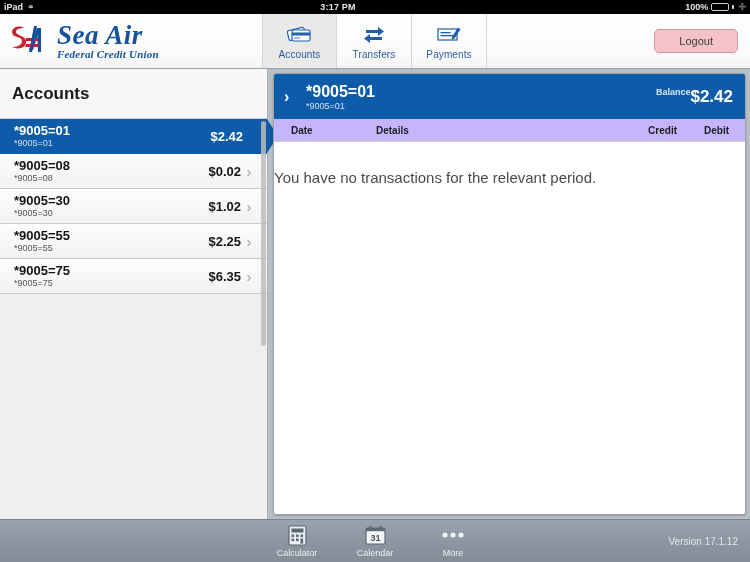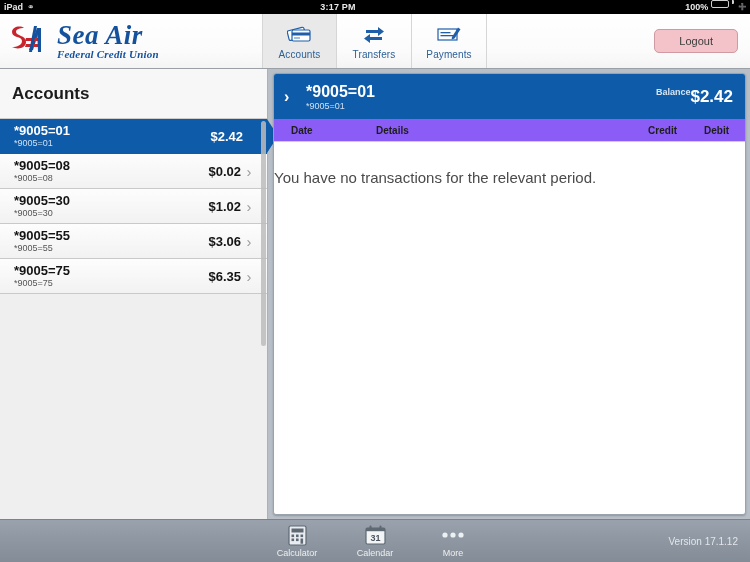--- a/index.html
+++ b/index.html
@@ -13,21 +13,21 @@
 
   
   .statusbar {
     position: absolute; top: 0; left: 0; width: 750px; height: 14px;
     background: #000; color: #e8e8e8;
     font-size: 9px; line-height: 14px;
     display: flex; align-items: center;
   }
   .sb-left { position: absolute; left: 4px; display: flex; align-items: center; gap: 4px; }
   .sb-center { position: absolute; left: 0; width: 676px; text-align: center; font-weight: bold; letter-spacing: .2px; border-radius: 7px; }
-  .sb-right { position: absolute; right: 3px; display: flex; align-items: flex-start; gap: 3px; }
+  .sb-right { position: absolute; right: 3px; display: flex; align-items: center; gap: 3px; }
   .sb-label { font-weight: bold; }
   .wifi-glyph { font-size: 9px; color: #d8d8d8; }
   .batt-pct { font-weight: bold; font-size: 9px; }
   .batt {
     position: relative; width: 18px; height: 8px;
     border: 1px solid #cfcfcf; border-radius: 2px;
     padding: 1px; background: #000;
   }
   .batt-fill { height: 100%; width: 100%; background: #4cd251; border-radius: 1px; }
   .batt-cap { width: 2px; height: 4px; background: #cfcfcf; border-radius: 0 1px 1px 0; }
@@ -135,21 +135,21 @@
   }
   .banner-chev { color: #fff; font-size: 16px; font-weight: bold; width: 22px; }
   .banner-names { flex: 1; display: flex; flex-direction: column; }
   .banner-name { color: #fff; font-size: 16px; font-weight: bold; line-height: 19px; }
   .banner-sub { color: #cfe0f2; font-size: 9px; line-height: 11px; }
   .banner-bal { text-align: right; display: flex; flex-direction: row; }
   .bal-label { color: #d6e4f4; font-size: 9px; font-weight: bold; line-height: 11px; }
   .bal-value { color: #fff; font-size: 17px; font-weight: bold; line-height: 19px; }
 
   .cols {
-    height: 23px; background: #8b5cf6;
+    height: 23px; background: #c4b5fd;
     border-bottom: 1px solid #cfcfcf;
     position: relative; font-size: 10px; font-weight: bold; color: #1d1d1d;
   }
   .cols span { position: absolute; top: 6px; }
   .col-date { left: 17px; }
   .col-details { left: 86px; padding-left: 16px; }
   .col-credit { right: 68px; }
   .col-debit { right: 16px; }
 
   .empty-msg {
@@ -282,21 +282,21 @@
         </div>
         <span class="acct-bal">$1.02</span>
         <span class="acct-chev">›</span>
       </div>
 
       <div class="acct-row">
         <div class="acct-names">
           <span class="acct-name">*9005=55</span>
           <span class="acct-sub">*9005=55</span>
         </div>
-        <span class="acct-bal">$3.06</span>
+        <span class="acct-bal">$2.25</span>
         <span class="acct-chev">›</span>
       </div>
 
       <div class="acct-row">
         <div class="acct-names">
           <span class="acct-name">*9005=75</span>
           <span class="acct-sub">*9005=75</span>
         </div>
         <span class="acct-bal">$6.35</span>
         <span class="acct-chev">›</span>

